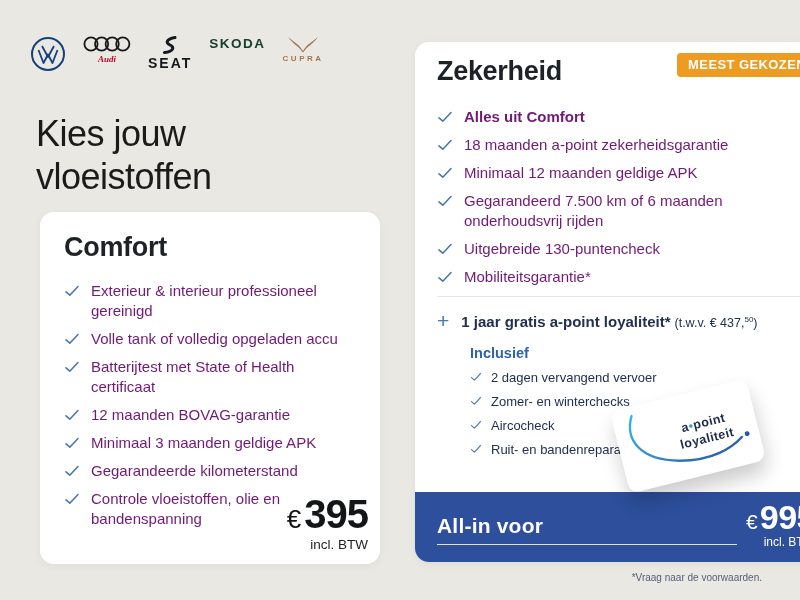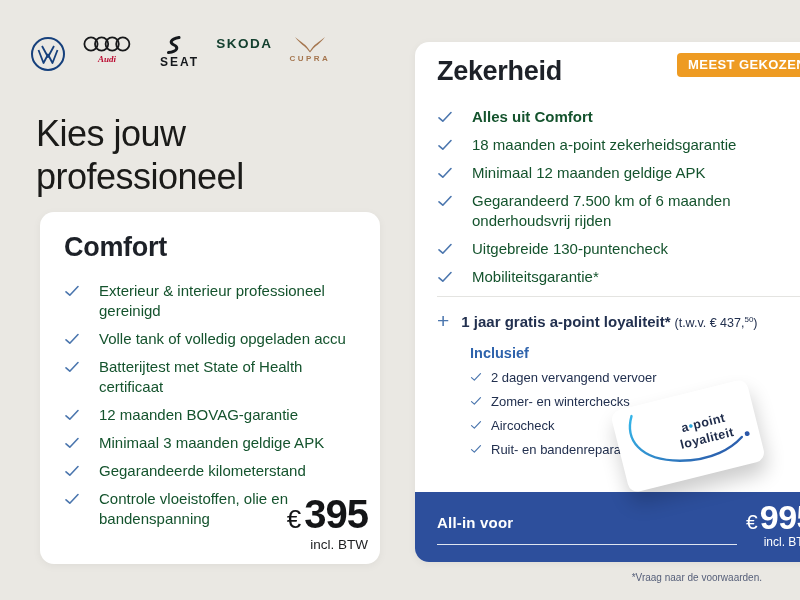--- a/index.html
+++ b/index.html
@@ -4,38 +4,38 @@
 <style>
   html,body{margin:0;padding:0;}
   body{font-family:"Liberation Sans","DejaVu Sans",sans-serif;}
   .canvas{position:relative;width:800px;height:600px;background:#EAE8E3;overflow:hidden;}
 
   
   .brands{position:absolute;left:30px;top:36px;display:flex;gap:17px;height:44px;}
   .brand{display:flex;flex-direction:column;align-items:center;gap:1px;}
   .brand-word{font-weight:700;}
   .audi-word{font-family:"Liberation Serif",serif;font-style:italic;font-size:9px;color:#BB0A30;}
-  .seat-word{font-size:12px;letter-spacing:2px;color:#15181c;margin-left:12px;}
+  .seat-word{font-size:14px;letter-spacing:2px;color:#15181c;}
   .skoda-word{font-size:13.5px;letter-spacing:1.5px;color:#14402F;font-weight:800;}
   .cupra-word{font-size:8px;letter-spacing:2.5px;color:#A5764F;}
 
   
   .title{position:absolute;left:36px;top:112px;margin:0;font-size:36px;line-height:1.2;
          font-weight:500;letter-spacing:-0.5px;color:#1b1b19;}
 
   
   .card{position:absolute;background:#fff;border-radius:14px;box-shadow:0 2px 8px rgba(0,0,0,.05);}
   .card h2{margin:0;font-size:27px;font-weight:700;color:#1d2128;letter-spacing:-0.3px;}
 
   .comfort{left:40px;top:212px;width:340px;height:352px;padding:0;box-sizing:border-box;}
   .comfort-inner{padding:20px 24px 0 24px;}
   .comfort h2{margin-bottom:18px;}
 
   ul.checklist{list-style:none;margin:0;padding:0;}
-  ul.checklist li{display:flex;gap:19px;margin-bottom:8px;font-size:15px;line-height:20px;color:#14532d;}
+  ul.checklist li{display:flex;gap:11px;margin-bottom:8px;font-size:15px;line-height:20px;color:#701a75;}
   ul.checklist li svg{flex:0 0 auto;margin-top:2px;}
   ul.checklist li .bold{font-weight:700;}
   ul.checklist.small li{font-size:13px;line-height:17px;margin-bottom:7px;gap:9px;color:#22304f;}
   ul.checklist.small li svg{margin-top:2px;}
 
   .price-block{position:absolute;right:12px;bottom:12px;text-align:right;}
   .amount{white-space:nowrap;color:#141517;}
   .amount .cur{font-size:26px;font-weight:500;margin-right:3px;}
   .amount .num{font-size:40px;font-weight:700;letter-spacing:-1px;}
   .price-note{font-size:13.5px;font-weight:500;color:#1d1e20;margin-top:0;}
@@ -58,21 +58,21 @@
   
   .loyalty{position:absolute;left:203px;top:352px;width:140px;height:84px;background:#fff;
            border-radius:10px;transform:rotate(-14deg);box-shadow:0 12px 20px rgba(0,0,0,.20);z-index:3;}
   .lc-text{position:absolute;left:44px;top:26px;width:88px;text-align:center;font-size:12.5px;
            font-weight:700;color:#1e2b4a;line-height:1.25;letter-spacing:.4px;}
   .lc-dot{color:#2ba7dd;}
 
   
   .allin{position:absolute;left:0;right:0;bottom:0;height:70px;background:#2D4F9C;
          border-radius:0 0 14px 14px;z-index:1;}
-  .allin-label{position:absolute;left:22px;top:22px;color:#fff;font-size:15px;font-weight:600;letter-spacing:.2px;}
+  .allin-label{position:absolute;left:22px;top:22px;color:#fff;font-size:21px;font-weight:600;letter-spacing:.2px;}
   .allin-rule{position:absolute;left:22px;right:86px;bottom:17px;height:1px;background:rgba(255,255,255,.85);}
   .allin-price{position:absolute;right:8px;top:6px;text-align:right;color:#fff;}
   .allin-price .amount{color:#fff;}
   .allin-price .cur{font-size:21px;font-weight:500;margin-right:2px;}
   .allin-price .num{font-size:34px;font-weight:700;letter-spacing:-0.5px;}
   .allin-price .price-note{color:#fff;font-size:12px;font-weight:500;margin-top:-2px;}
 
   .footnote{position:absolute;top:572px;right:38px;font-size:10px;color:#57607A;}
 </style>
 </head>
@@ -109,21 +109,21 @@
     <div class="brand">
       <svg width="34" height="17" viewBox="0 0 34 17">
         <path d="M2 1 C9 7 13 8 17 15 C21 8 25 7 32 1 C26 9 22 10 19.5 13.5 L17 16.5 L14.5 13.5 C12 10 8 9 2 1 Z" fill="#A5764F"></path>
       </svg>
       <span class="brand-word cupra-word">CUPRA</span>
     </div>
   </header>
 
   <h1 class="title">
     <span>Kies jouw</span><br>
-    <span>professioneel</span>
+    <span>vloeistoffen</span>
   </h1>
 
   <section class="card comfort">
     <div class="comfort-inner">
       <h2>Comfort</h2>
       <ul class="checklist" id="comfort-list">
           <li>
             <svg width="16" height="16" viewBox="0 0 16 16">
               <path d="M2 8.8 L5.8 12.2 L14 3.5" fill="none" stroke="#4B76AE" stroke-width="1.6" stroke-linecap="round" stroke-linejoin="round"></path>
             </svg>

